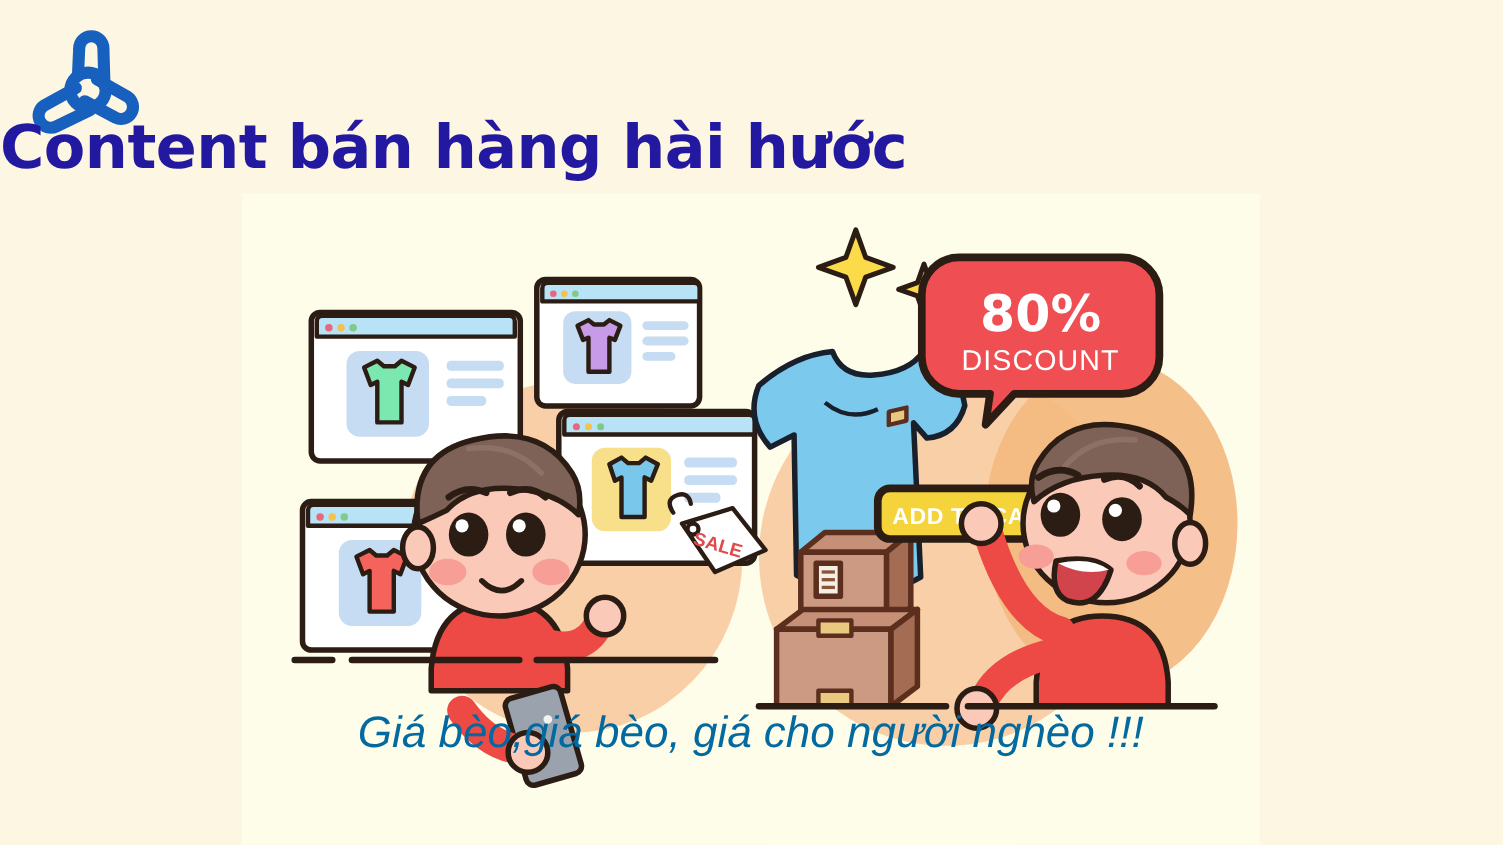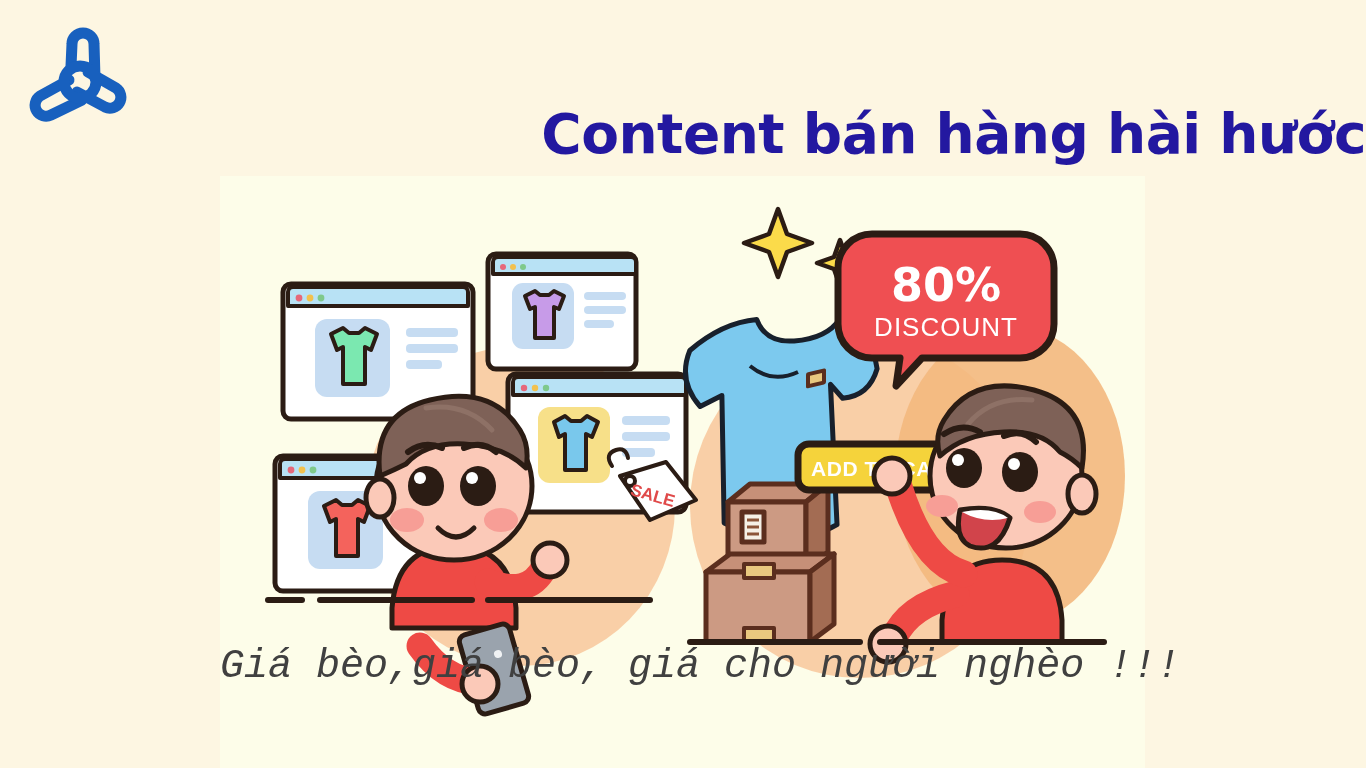--- a/index.html
+++ b/index.html
@@ -10,42 +10,42 @@
     overflow:hidden;
   }
   #stage { position:relative; width:1366px; height:768px; background:#FDF6E2; }
 
   
   #logo { position:absolute; left:22px; top:22px; width:120px; height:110px; }
 
   
   #title {
     position:absolute; left:0; top:102px; width:1366px;
-    text-align:right;
+    text-align:left;
     font-size:55px; font-weight:bold; letter-spacing:-0.5px;
     color:#2318A0;
     font-family:"DejaVu Sans", sans-serif;
     white-space:nowrap;
   }
 
   
   #panel {
     position:absolute; left:220px; top:176px;
     width:925px; height:592px;
     background:#FDFDE9; overflow:hidden;
   }
   #scene { position:absolute; left:0; top:0; width:925px; height:592px; }
 
   
   #caption {
     position:absolute; left:220px; top:644px; width:925px;
-    text-align:left;
+    text-align:center;
     font-size:40px; font-style:italic; font-weight:500;
-    color:#404040;
-    font-family:Liberation Mono, monospace;
+    color:#0369a1;
+    font-family:Liberation Sans, sans-serif;
     white-space:nowrap;
   }
 </style>
 </head>
 <body>
 
 <div id="stage">
 
   <div id="logo">
     <svg viewBox="0 0 120 110" width="120" height="110" aria-hidden="true">

